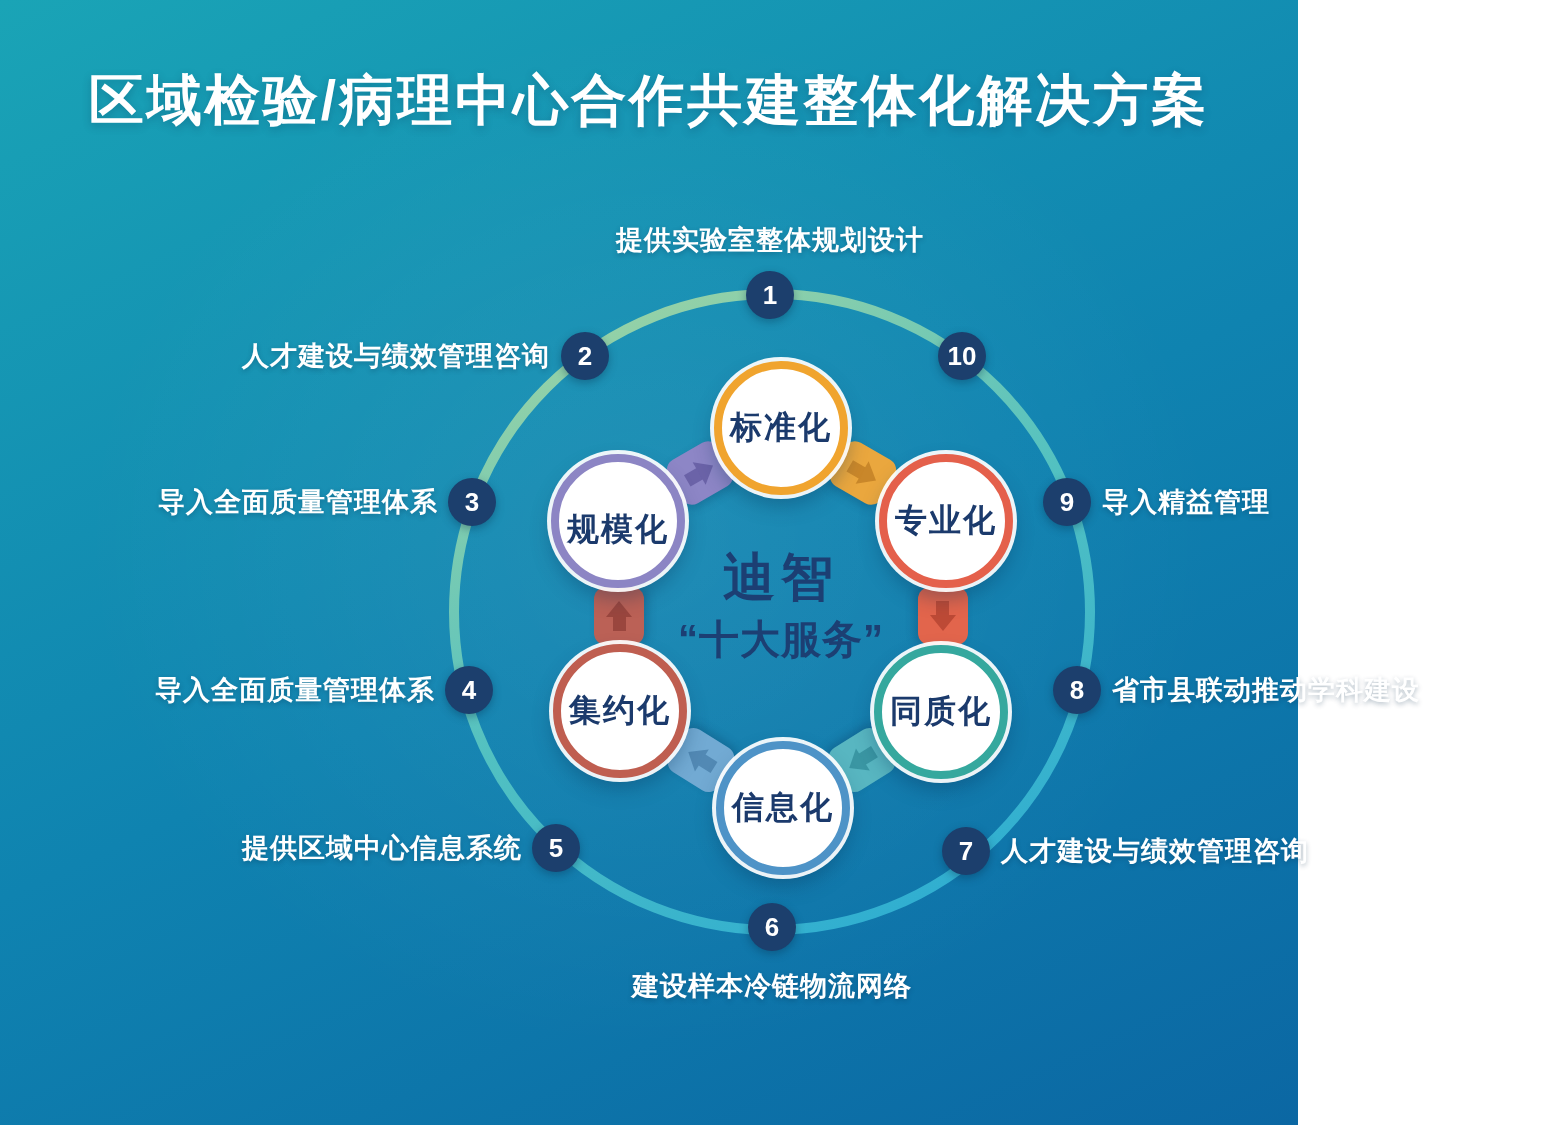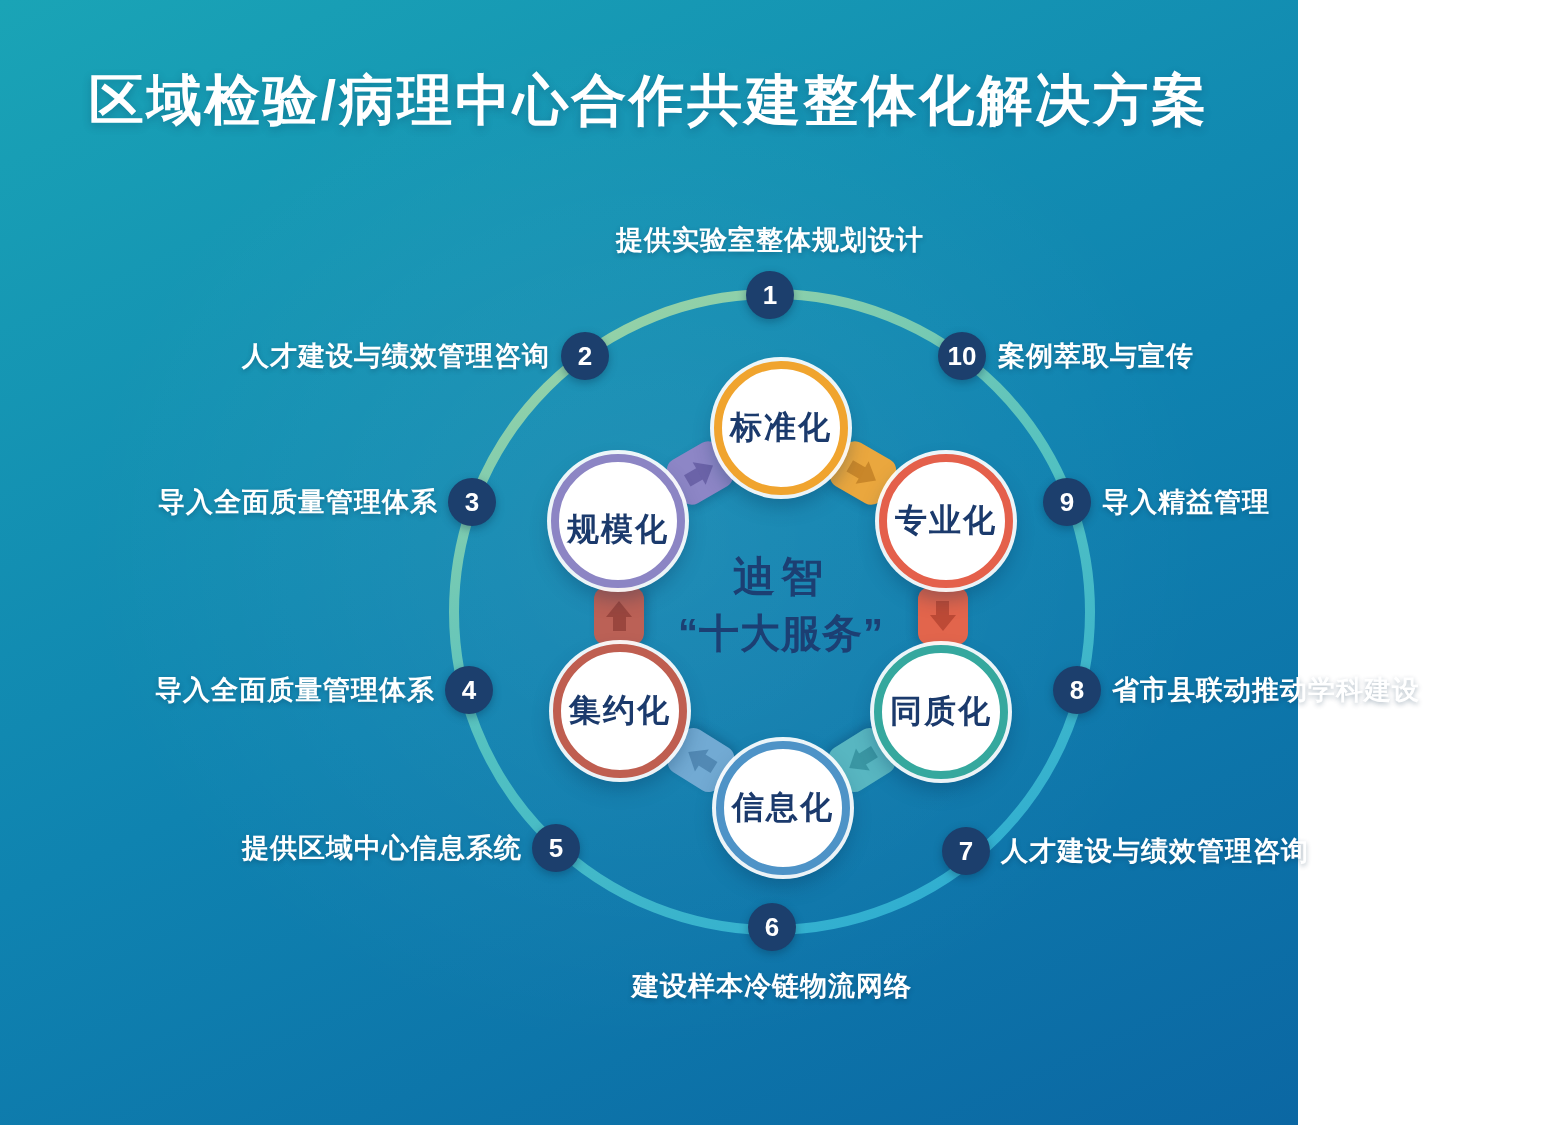--- a/index.html
+++ b/index.html
@@ -63,21 +63,21 @@
     border-top:13px solid transparent;
     border-bottom:13px solid transparent;
     border-left:16px solid #000;
   }
 
   .center-text {
     position:absolute; left:781px; top:604px;
     transform:translate(-50%,-50%);
     text-align:center; line-height:1.35; z-index:1;
   }
-  .center-brand { font-size:42px; font-weight:bold; letter-spacing:6px; }
+  .center-brand { font-size:52px; font-weight:bold; letter-spacing:6px; }
   .center-sub   { font-size:40px; font-weight:bold; letter-spacing:1px; }
 </style>
 </head>
 <body>
 
 <div class="stage">
 
   <h1 class="title" style="color: rgb(255, 255, 255);">区域检验/病理中心合作共建整体化解决方案</h1>
 
   <svg class="ring-svg" width="1546" height="1125" viewBox="0 0 1546 1125">
@@ -161,15 +161,14 @@
   <div class="step-badge" style="left: 966px; top: 851px; background-color: rgb(28, 63, 109);">7</div>
   <div class="step-label anchor-right" style="left:1001px; top:851px;">人才建设与绩效管理咨询</div>
 
   <div class="step-badge" style="left: 1077px; top: 690px; background-color: rgb(28, 63, 109);">8</div>
   <div class="step-label anchor-right" style="left:1112px; top:690px;">省市县联动推动学科建设</div>
 
   <div class="step-badge" style="left: 1067px; top: 502px; background-color: rgb(28, 63, 109);">9</div>
   <div class="step-label anchor-right" style="left:1102px; top:502px;">导入精益管理</div>
 
   <div class="step-badge" style="left: 962px; top: 356px; background-color: rgb(28, 63, 109);">10</div>
-  <div class="step-label anchor-right" style="left:998px; top:356px;">案例萃取与宣传</div>
 
 </div>
 
 </body></html>

